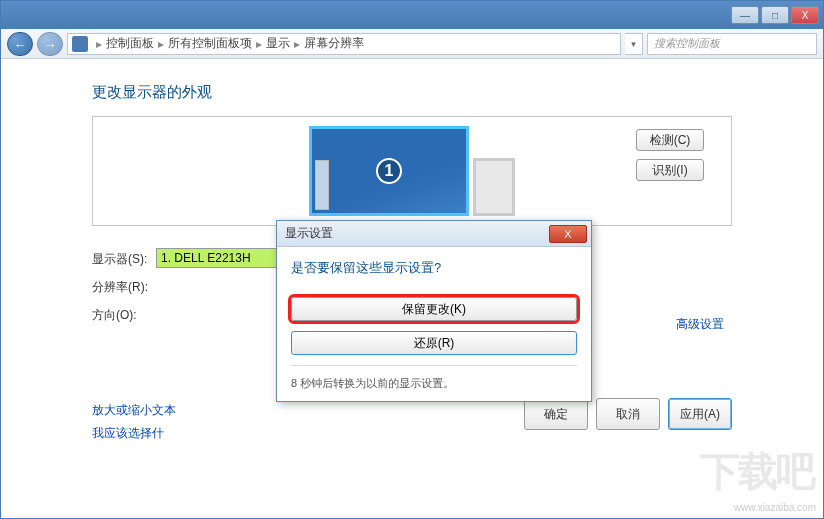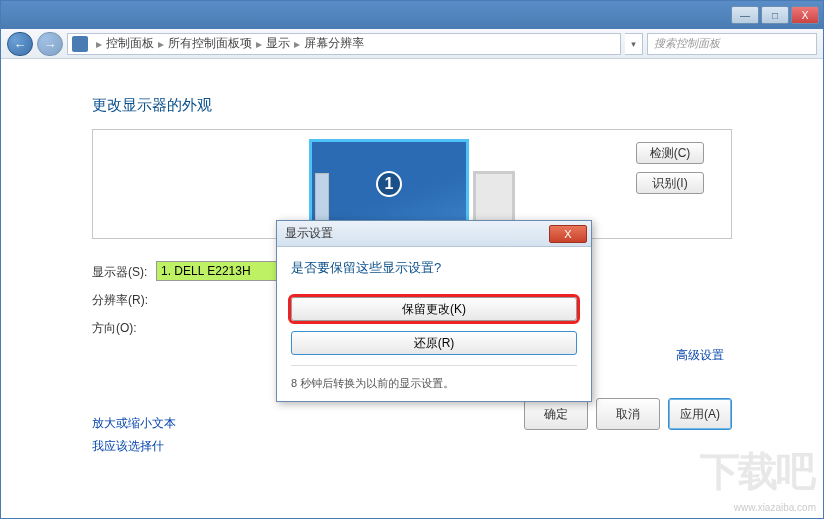--- a/index.html
+++ b/index.html
@@ -16,40 +16,40 @@
 .navbtn { width: 26px; height: 24px; border-radius: 12px; background: radial-gradient(circle at 30% 30%, #6ca0d8, #3a6fa8); border: 1px solid #2a5a88; display: flex; align-items: center; justify-content: center; color: #fff; font-size: 13px; cursor: pointer; }
 .navbtn.fwd { opacity: 0.6; }
 .breadcrumb { flex: 1; background: #fff; border: 1px solid #b8c6d6; height: 22px; display: flex; align-items: center; font-size: 12px; color: #444; padding: 0 4px; }
 .bc-icon { width: 16px; height: 16px; background: #4a7cb3; border-radius: 2px; margin-right: 4px; }
 .bc-sep { margin: 0 4px; color: #888; }
 .navdrop { width: 18px; height: 22px; background: #fff; border: 1px solid #b8c6d6; border-left: none; display:flex; align-items:center; justify-content:center; font-size:9px; color:#666; }
 .searchbox { width: 170px; height: 22px; background: #fff; border: 1px solid #b8c6d6; font-size: 11px; color: #999; font-style: italic; padding: 0 6px; display: flex; align-items: center; }
 
 
 .content { padding: 24px 0 0 0; }
-.inner { width: 640px; margin: 13px auto; }
+.inner { width: 640px; margin: 0 auto; }
 .heading { color: #0a4f8a; font-size: 15px; margin-bottom: 14px; }
 .preview-box { border: 1px solid #c6c6c6; background: #fff; height: 110px; display: flex; align-items: center; justify-content: center; position: relative; padding: 8px; }
 .monitors { display: flex; gap: 4px; align-items: flex-end; }
 .mon { border: 3px solid #4fc3f7; background: linear-gradient(160deg, #2a6bb3 60%, #3a7fc7); position: relative; display:flex; align-items:center; justify-content:center; }
 .mon.main { width: 160px; height: 90px; }
 .mon.side { width: 42px; height: 58px; border-color: #ccc; background: #e8e8e8; }
 .mon .num { width: 26px; height: 26px; border-radius: 50%; background: #1a4f88; border: 2px solid #fff; color: #fff; display: flex; align-items: center; justify-content: center; font-weight: bold; font-size: 16px; }
 .mon .taskbar { position: absolute; bottom: 3px; left: 3px; width: 14px; height: 50px; background: rgba(255,255,255,0.7); border: 1px solid #bbb; }
 .side-btns { position: absolute; right: 27px; top: 12px; display: flex; flex-direction: column; gap: 8px; }
 .wbtn { min-width: 68px; height: 22px; background: linear-gradient(#fefefe,#e8e8e8); border: 1px solid #9a9a9a; border-radius: 3px; font-size: 12px; color: #333; display: flex; align-items: center; justify-content: center; cursor: pointer; }
 
 .form { margin-top: 14px; }
 .row { display: flex; align-items: flex-end; height: 28px; font-size: 12px; color: #333; }
 .row .label { width: 64px; }
 .row select { width: 150px; height: 20px; border: 1px solid #999; background: #bef264; font-size: 12px; }
 
 .links { margin-top: 78px; font-size: 12px; }
 .link { color: #0645ad; text-decoration: none; margin-bottom: 6px; display: block; cursor: pointer; }
-.advlink { position: absolute; right: 100px; top: 316px; color: #0645ad; font-size: 12px; cursor: pointer; margin-top: 31px; }
+.advlink { position: absolute; right: 100px; top: 316px; color: #0645ad; font-size: 12px; cursor: pointer; }
 
 .footer-btns { position: absolute; right: 92px; top: 398px; display: flex; gap: 8px; }
 .fbtn { min-width: 64px; height: 32px; background: linear-gradient(#fefefe,#e8e8e8); border: 1px solid #9a9a9a; border-radius: 3px; font-size: 12px; color: #333; display:flex; align-items:center; justify-content:center; cursor:pointer; }
 .fbtn.primary { border-color: #3a8fd0; box-shadow: 0 0 0 1px #6fb8e8 inset; }
 .hr { border-top: 1px solid #ddd; margin: 10px 0; }
 
 
 .dialog { position: absolute; left: 276px; top: 220px; width: 316px; background: #fff; border: 1px solid #6a8ab0; box-shadow: 2px 2px 8px rgba(0,0,0,0.3); }
 .dialog .dtitle { height: 26px; background: linear-gradient(#ebf1f8,#d4e2f0); border-bottom: 1px solid #b8c6d6; display: flex; align-items: center; justify-content: space-between; padding: 0 4px 0 8px; font-size: 12px; color: #333; }
 .dclose { width: 38px; height: 18px; background: linear-gradient(#e8755a,#c8432a); border: 1px solid #a03020; border-radius: 2px; color: #fff; display:flex; align-items:center; justify-content:center; font-size:11px; cursor:pointer; }

